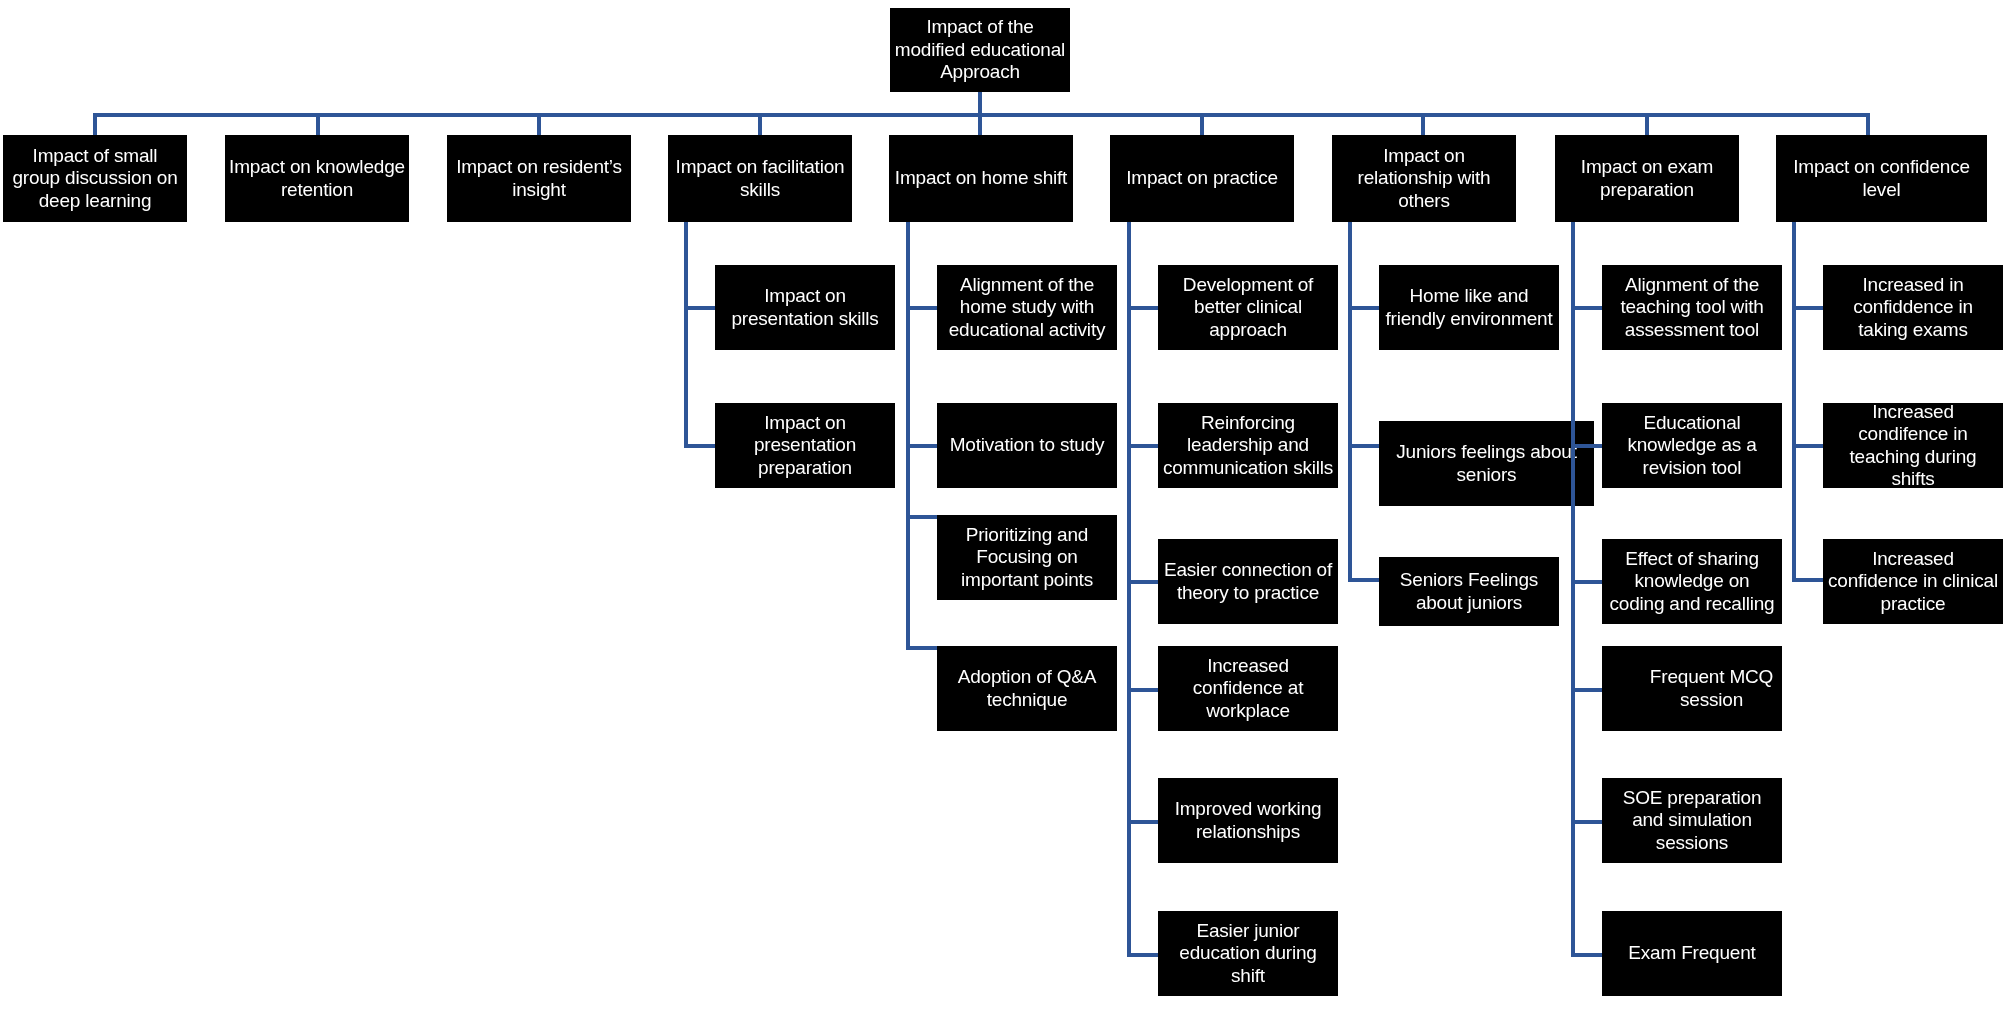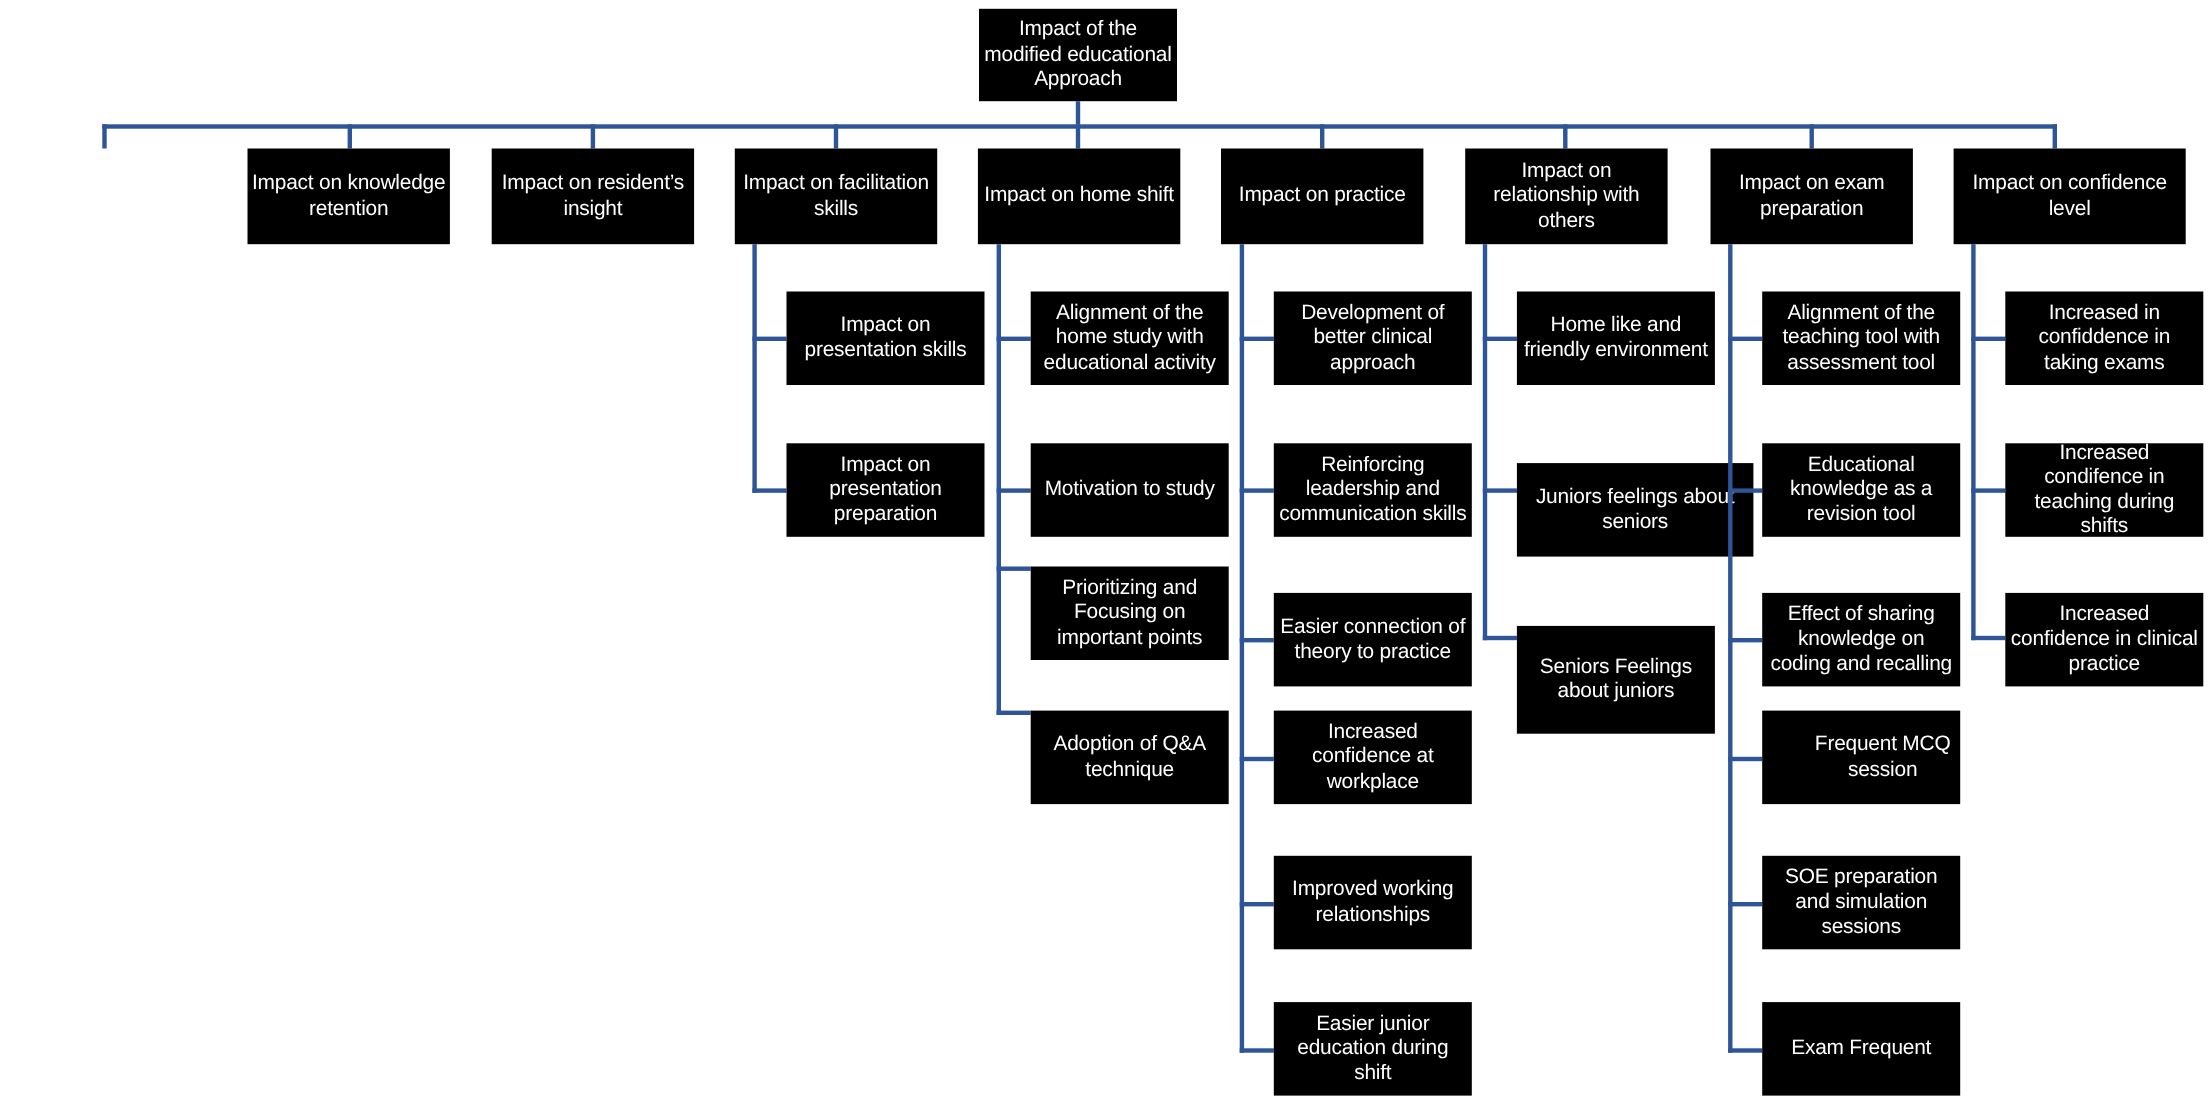--- a/index.html
+++ b/index.html
@@ -67,20 +67,23 @@
   <div class="conn v" style="left:93px;  top:113px; height:22px;"></div>
   <div class="conn v" style="left:316px; top:113px; height:22px;"></div>
   <div class="conn v" style="left:537px; top:113px; height:22px;"></div>
   <div class="conn v" style="left:758px; top:113px; height:22px;"></div>
   <div class="conn v" style="left:978px; top:113px; height:22px;"></div>
   <div class="conn v" style="left:1200px;top:113px; height:22px;"></div>
   <div class="conn v" style="left:1421px;top:113px; height:22px;"></div>
   <div class="conn v" style="left:1645px;top:113px; height:22px;"></div>
   <div class="conn v" style="left:1866px;top:113px; height:22px;"></div>
 
+  <div class="node lvl2" style="left:3px; top:135px; width:184px; height:87px;">
+    <span>Impact of small group discussion on deep learning</span>
+  </div>
   <div class="node lvl2" style="left:225px; top:135px; width:184px; height:87px;">
     <span>Impact on knowledge retention</span>
   </div>
   <div class="node lvl2" style="left:447px; top:135px; width:184px; height:87px;">
     <span>Impact on resident’s insight</span>
   </div>
   <div class="node lvl2" style="left:668px; top:135px; width:184px; height:87px;">
     <span>Impact on facilitation skills</span>
   </div>
   <div class="node lvl2" style="left:889px; top:135px; width:184px; height:87px;">
@@ -160,21 +163,21 @@
   <div class="conn h" style="left:1348px; top:306px; width:31px;"></div>
   <div class="conn h" style="left:1348px; top:444px; width:31px;"></div>
   <div class="conn h" style="left:1348px; top:578px; width:31px;"></div>
 
   <div class="node lvl3" style="left:1379px; top:265px; width:180px; height:85px;">
     <span>Home like and friendly environment</span>
   </div>
   <div class="node lvl3" style="left:1379px; top:421px; width:215px; height:85px;">
     <span>Juniors feelings about seniors</span>
   </div>
-  <div class="node lvl3" style="left:1379px; top:569px; width:180px; height:98px;">
+  <div class="node lvl3" style="left:1379px; top:557px; width:180px; height:69px;">
     <span>Seniors Feelings about juniors</span>
   </div>
 
   <div class="conn v" style="left:1571px; top:222px; height:735px;"></div>
   <div class="conn h" style="left:1571px; top:306px; width:31px;"></div>
   <div class="conn h" style="left:1571px; top:444px; width:31px;"></div>
   <div class="conn h" style="left:1571px; top:580px; width:31px;"></div>
   <div class="conn h" style="left:1571px; top:688px; width:31px;"></div>
   <div class="conn h" style="left:1571px; top:820px; width:31px;"></div>
   <div class="conn h" style="left:1571px; top:953px; width:31px;"></div>

